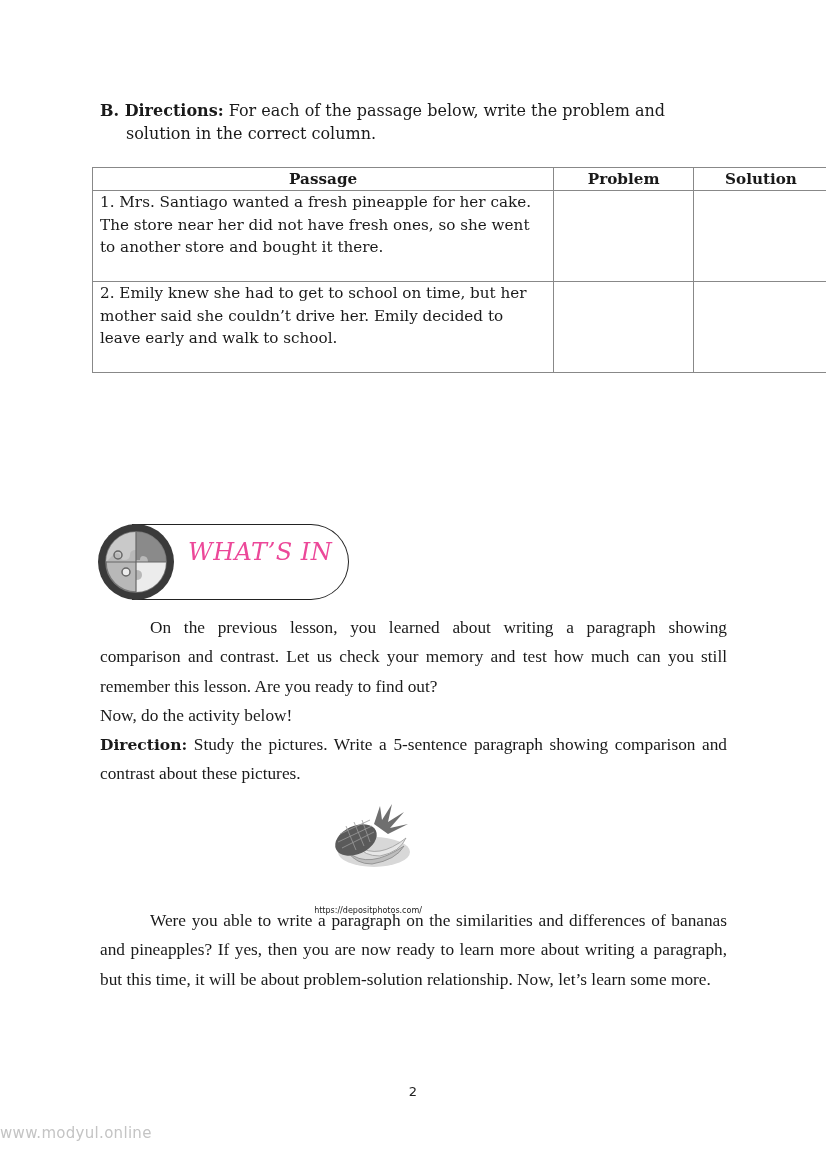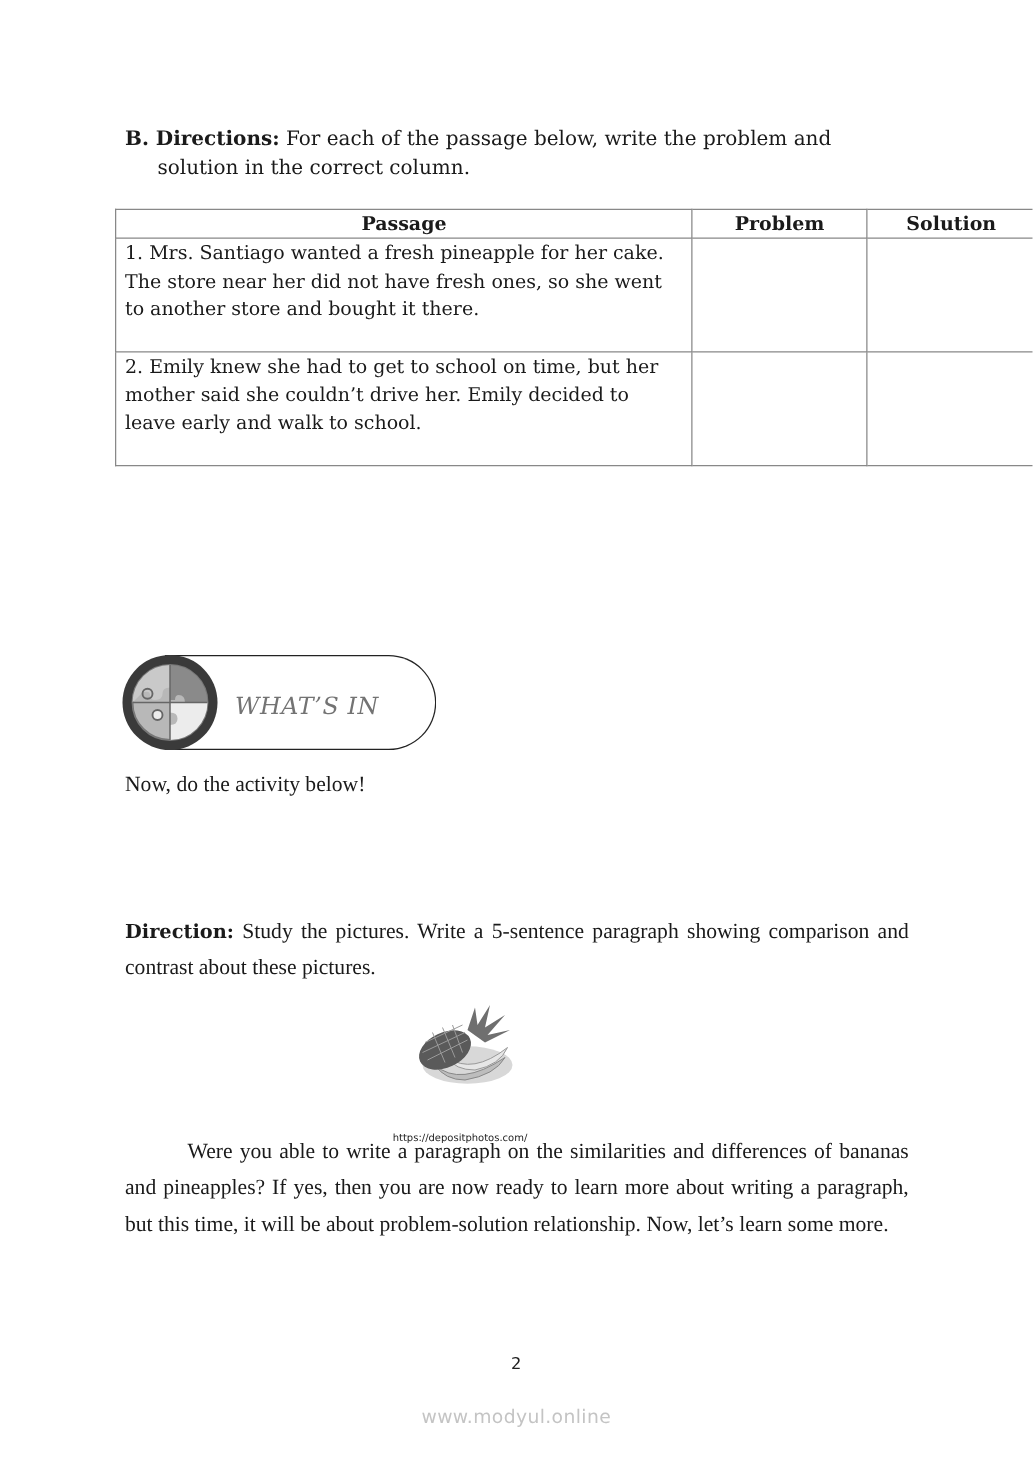--- a/index.html
+++ b/index.html
@@ -16,38 +16,38 @@
   table.passages th, table.passages td { border: 1px solid #888; vertical-align: top; }
   table.passages th { font-weight: bold; text-align: center; padding: 0 4px; height: 22px; line-height: 22px; }
   table.passages td { padding: 0 7px 0 7px; }
   col.c1 { width: 393px; } col.c2 { width: 119px; } col.c3 { width: 115px; }
   tr.r1 td { height: 90px; } tr.r2 td { height: 113px; } tr.r3 td { height: 90px; }
 
   .banner { position: absolute; left: 96px; top: 522px; width: 256px; height: 82px; }
   .banner .pill { position: absolute; left: 36px; top: 2px; width: 216px; height: 74px;
                   border: 1.5px solid #222; border-left: none; border-radius: 0 40px 40px 0; background: #fff; }
   .banner .badge { position: absolute; left: 0; top: 0; width: 80px; height: 80px; }
-  .banner .title { position: absolute; left: 92px; top: 32px; font-style: italic;
-                   font-size: 19px; letter-spacing: 0.5px; color: #737373; }
+  .banner .title { position: absolute; left: 92px; top: 16px; font-style: italic;
+                   font-size: 24px; letter-spacing: 0.5px; color: #ec4899; }
 
   .para { position: absolute; left: 100px; width: 627px; font-family: "Liberation Serif", "DejaVu Serif", serif;
           font-size: 17.3px; line-height: 29.3px; text-align: justify; }
   .para .first { text-indent: 50px; display: block; }
   .p1 { top: 613px; }
   .p2 { top: 730px; }
   .p2 b { font-family: "DejaVu Serif", serif; font-weight: bold; font-size: 15.5px; }
   .p3 { top: 906px; }
 
   .picture { position: absolute; left: 322px; top: 802px; width: 92px; height: 70px; }
   .caption { position: absolute; left: 300px; top: 906px; width: 136px; text-align: center;
              font-family: "DejaVu Sans", sans-serif; font-size: 8px; color: #222; }
 
   .page-num { position: absolute; left: 0; width: 826px; top: 1084px; text-align: center;
               font-family: "DejaVu Sans", sans-serif; font-size: 13px; color: #222; }
-  .watermark { position: absolute; left: 0; width: 826px; top: 1124px; text-align: center;
+  .watermark { position: absolute; left: 0; width: 826px; top: 1124px; 
                font-family: "DejaVu Sans", sans-serif; font-size: 15px; color: #c4c4c4; letter-spacing: 0.3px; }
 </style>
 </head>
 <body>
 
 <div class="directions">
   <b>B. Directions:</b>
   <span>For each of the passage below, write the problem and</span>
   <span class="indent">solution in the correct column.</span>
 </div>
@@ -89,20 +89,21 @@
     <path d="M10 40 A30 30 0 0 1 40 10 L40 28 Q34 28 34 33 Q34 38 28 38 Q24 38 24 34 Q24 30 18 32 L10 40 Z" fill="#c9c9c9"></path>
     <circle cx="22" cy="33" r="4" fill="none" stroke="#666" stroke-width="1.5"></circle>
     <circle cx="30" cy="50" r="4" fill="#ececec" stroke="#666" stroke-width="1.5"></circle>
     <line x1="40" y1="10" x2="40" y2="70" stroke="#666" stroke-width="1.2"></line>
     <line x1="10" y1="40" x2="70" y2="40" stroke="#666" stroke-width="1.2"></line>
   </svg>
   <div class="title">WHAT’S IN</div>
 </div>
 
 <div class="para p1">
+  <span class="first">On the previous lesson, you learned about writing a paragraph showing comparison and contrast. Let us check your memory and test how much can you still remember this lesson. Are you ready to find out?</span>
   <span>Now, do the activity below!</span>
 </div>
 
 <div class="para p2">
   <b>Direction:</b>
   <span>Study the pictures. Write a 5-sentence paragraph showing comparison and contrast about these pictures.</span>
 </div>
 
 <svg class="picture" viewBox="0 0 92 70">
   <ellipse cx="52" cy="50" rx="36" ry="15" fill="#d8d8d8"></ellipse>

